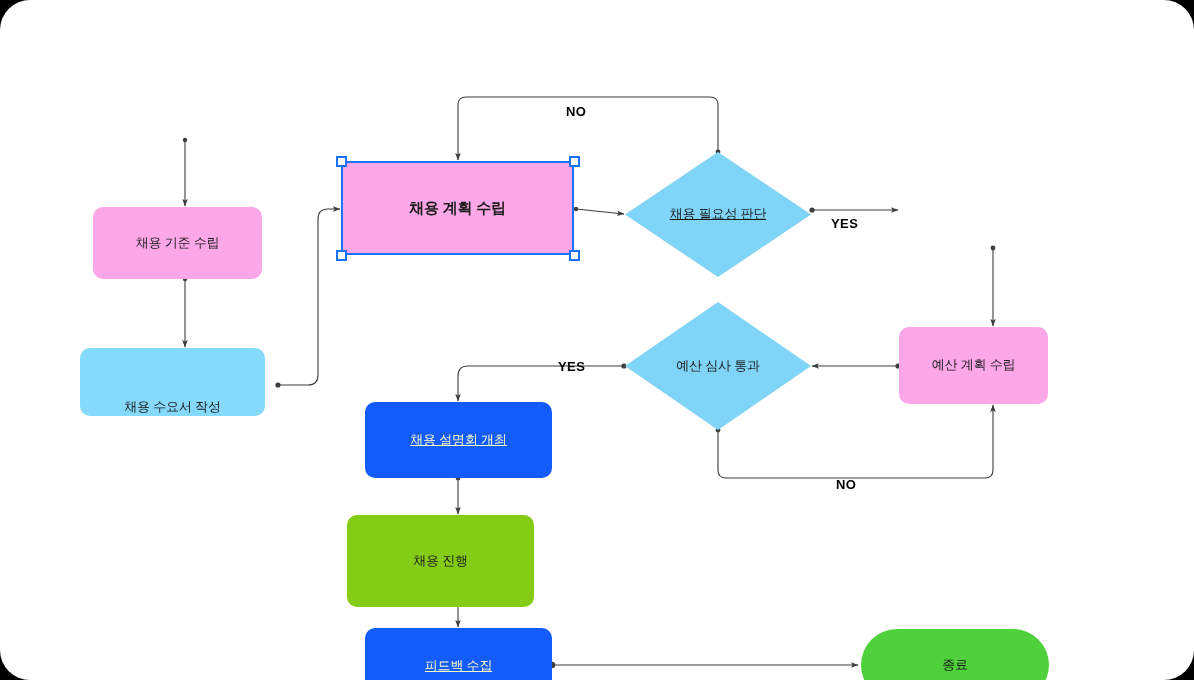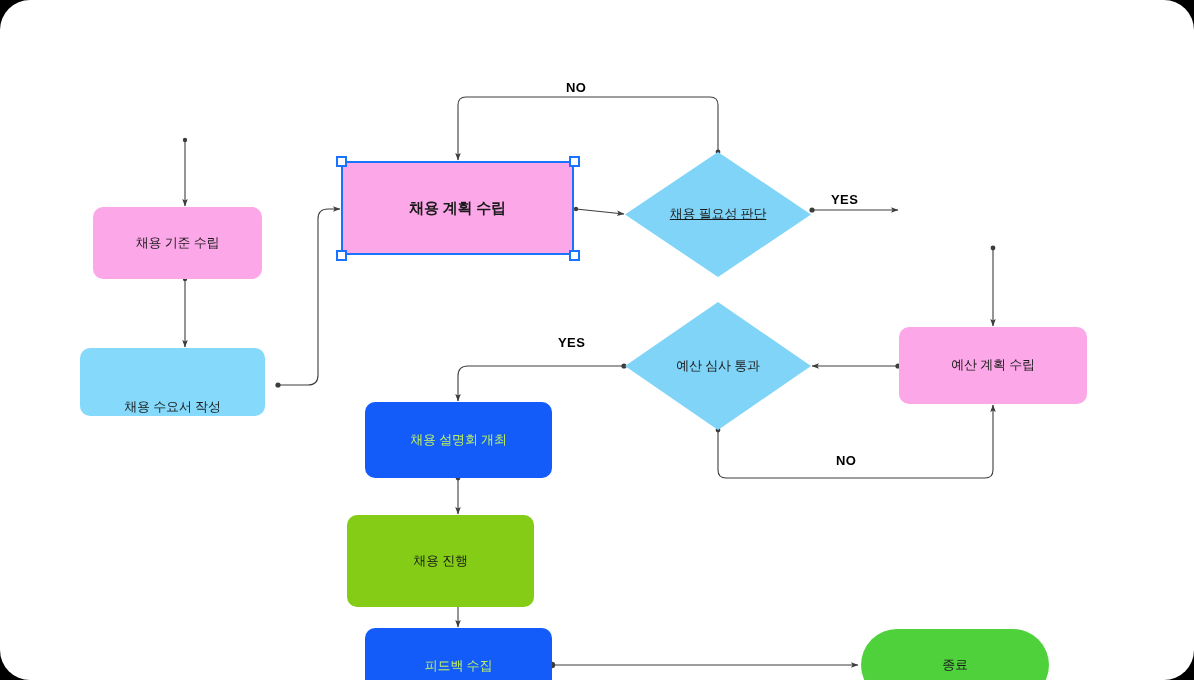--- a/index.html
+++ b/index.html
@@ -78,22 +78,23 @@
     box-sizing: border-box;
     z-index: 20;
   }
   .edge-label {
     position: absolute;
     font-size: 13px;
     font-weight: bold;
     color: #000000;
     letter-spacing: 0.4px;
     white-space: nowrap;
-  }
-  .white-text { color: #bef264; }
+    margin-top: 24px;
+  }
+  .white-text { color: #fef9c3; text-decoration: underline; }
 </style>
 </head>
 <body>
 
 <div id="canvas">
 
   <svg id="edges" viewBox="0 0 1194 680" xmlns="http://www.w3.org/2000/svg">
     <defs>
       <marker id="arrow" markerWidth="9" markerHeight="9" refX="7" refY="3.2" orient="auto" markerUnits="userSpaceOnUse">
         <path d="M0,0.4 L7.4,3.2 L0,6 L1.6,3.2 Z" fill="#3d3d3d"></path>
@@ -161,21 +162,21 @@
     <div class="dshape" style="background:#7FD4F7;"></div>
     <span class="dlabel">채용 필요성 판단</span>
   </div>
 
 
   <div class="node diamond" style="left:625px; top:302px; width:186px; height:128px;">
     <div class="dshape" style="background:#7FD4F7;"></div>
     <span class="dlabel">예산 심사 통과</span>
   </div>
 
-  <div class="node rect" style="left:899px; top:327px; width:188px; height:77px; background:#FBA7E8;">
+  <div class="node rect" style="left:899px; top:327px; width:149px; height:77px; background:#FBA7E8;">
     <span>예산 계획 수립</span>
   </div>
 
   <div class="node rect" style="left:365px; top:402px; width:187px; height:76px; background:#145CFA;">
     <span class="white-text">채용 설명회 개최</span>
   </div>
 
   <div class="node rect" style="left:347px; top:515px; width:187px; height:92px; background:#84cc16;">
     <span>채용 진행</span>
   </div>

